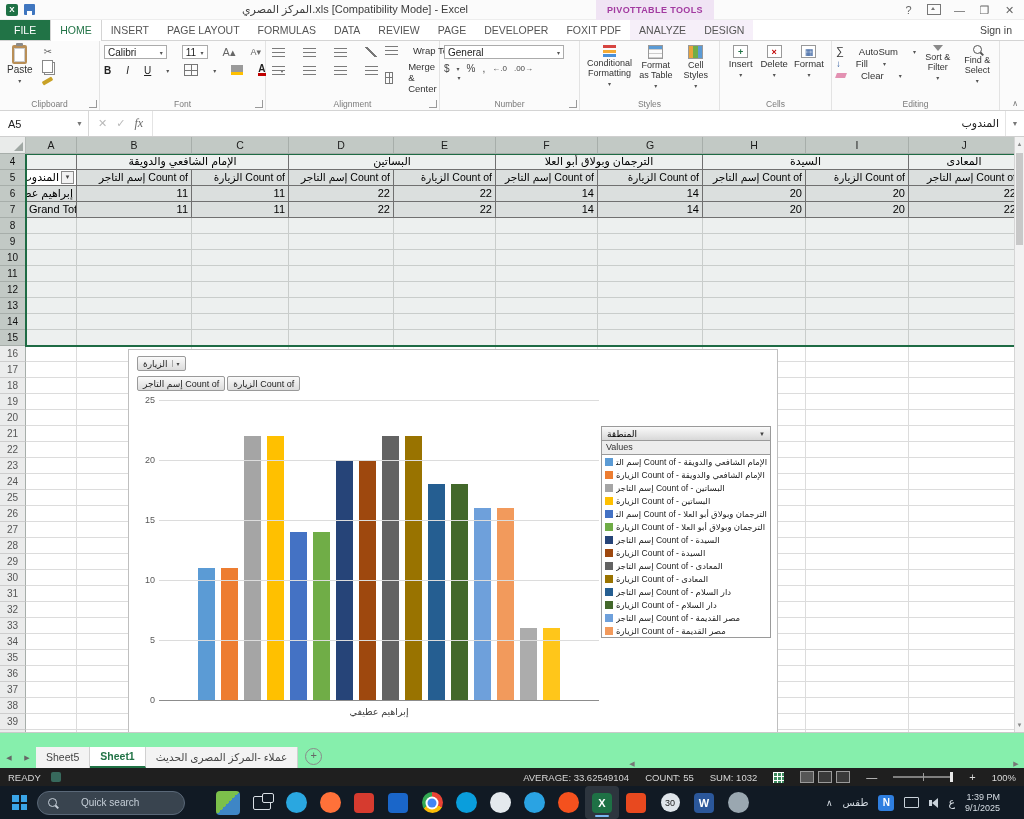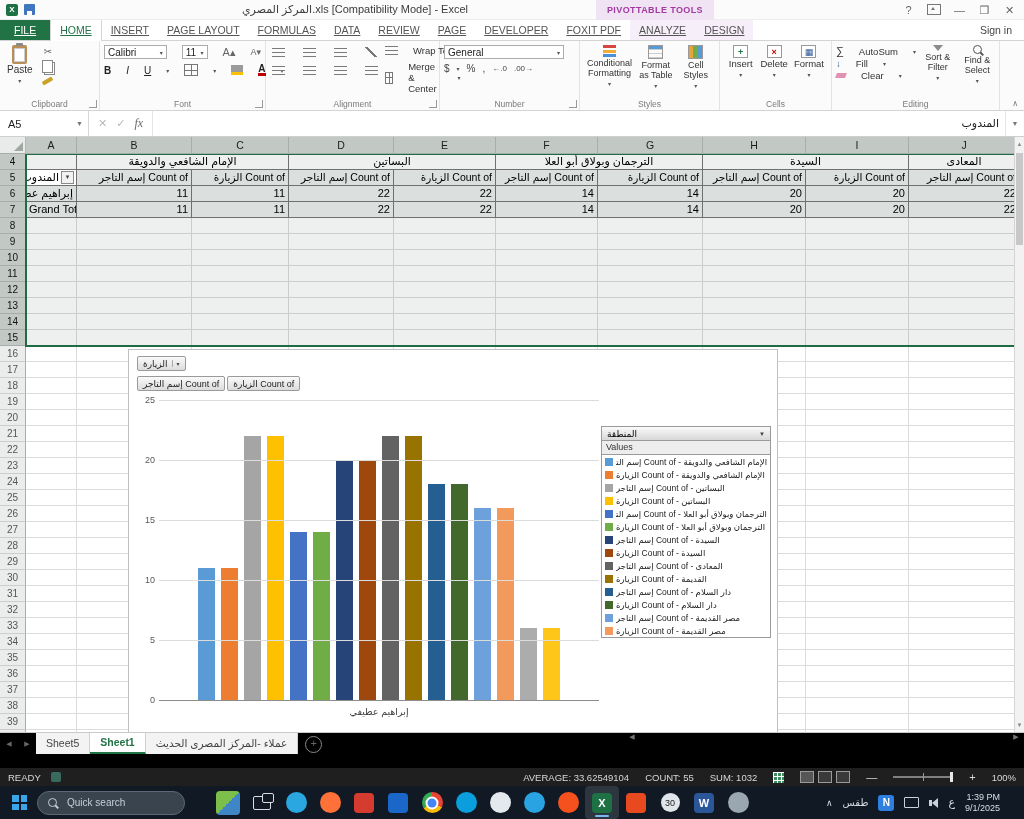--- a/index.html
+++ b/index.html
@@ -11,21 +11,21 @@
   .appicon{width:12px;height:12px;background:#1E7145;border-radius:2px;color:#fff;font-size:8px;line-height:12px;text-align:center;font-weight:bold;}
   .saveicon{width:11px;height:11px;background:#3F76BF;background:linear-gradient(#fff 0 0) bottom/5px 4px no-repeat,#3F76BF;border-radius:1px;}
   .tb-title{position:absolute;left:120px;width:470px;text-align:center;white-space:nowrap;overflow:hidden;color:#3c3c3c;}
   .ctxlabel{position:absolute;left:596px;top:0;width:118px;height:20px;background:#F0E4F4;color:#A23AA0;font-size:9px;font-weight:bold;letter-spacing:.4px;display:flex;align-items:center;justify-content:center;}
   .wbtns{margin-left:auto;display:flex;align-items:center;padding-right:2px;color:#666;}
   .wb{width:25px;text-align:center;font-size:11px;line-height:20px;}
   .rdo{width:12px;height:9px;border:1px solid #777;position:relative;margin:0 6px;}
   .rdo::after{content:"";position:absolute;left:3px;top:2px;border-left:2px solid transparent;border-right:2px solid transparent;border-bottom:3px solid #777;}
   
   .tabrow{height:21px;flex:none;background:#fff;display:flex;align-items:stretch;font-size:10.5px;border-bottom:1px solid #D4D4D4;box-sizing:border-box;position:relative;}
-  .rtab{padding:0 9px;line-height:20px;color:#555;white-space:nowrap;text-decoration:underline;}
+  .rtab{padding:0 9px;line-height:20px;color:#555;white-space:nowrap;}
   .t-file{background:#217346;color:#fff;padding:0 14px;}
   .t-active{color:#217346;border-left:1px solid #D4D4D4;border-right:1px solid #D4D4D4;margin-bottom:-1px;background:#fff;}
   .t-ctx{background:#F6EFF9;}
   .signin{margin-left:auto;padding:0 12px;line-height:20px;color:#444;}
   
   .ribbon{height:70px;flex:none;background:#FBFBFB;border-bottom:1px solid #D4D4D4;box-sizing:border-box;display:flex;position:relative;font-size:10px;color:#333;}
   .rgroup{position:relative;border-right:1px solid #E3E3E3;box-sizing:border-box;padding:3px 4px 13px 4px;flex:none;}
   .glabel{position:absolute;bottom:1px;left:0;right:0;text-align:center;font-size:8.5px;color:#7A7A7A;}
   .dlg{position:absolute;right:2px;bottom:2px;width:7px;height:7px;border-right:1px solid #999;border-bottom:1px solid #999;}
   .mini-arr{font-size:6px;color:#555;}
@@ -99,21 +99,21 @@
   .xcat{position:absolute;left:30px;top:356px;width:440px;text-align:center;font-size:9.5px;color:#404040;}
   .legendbox{position:absolute;left:472px;top:76px;width:170px;font-size:9px;}
   .lg-field{height:15px;display:flex;align-items:center;justify-content:space-between;padding:0 5px;background:linear-gradient(#FAFAFA,#D8D8D8);border:1px solid #9a9a9a;box-sizing:border-box;}
   .lg-field .arr{font-size:6px;color:#444;}
   .lg-values{height:14px;line-height:13px;padding:0 4px;background:#EDEDED;border:1px solid #9a9a9a;border-top:none;box-sizing:border-box;color:#333;}
   .lg-list{background:#fff;border:1px solid #9a9a9a;border-top:none;box-sizing:border-box;}
   .lgr{height:13px;display:flex;align-items:center;gap:3px;padding:0 3px;overflow:hidden;}
   .sw{width:8px;height:8px;flex:none;}
   .lgl{font-size:8.5px;color:#222;white-space:nowrap;overflow:hidden;direction:rtl;text-align:left;flex:1;}
   
-  .sheetbar{height:36px;flex:none;background:#000000;border-top:1px solid #CACACA;display:flex;align-items:flex-start;box-sizing:border-box;}
+  .sheetbar{height:36px;flex:none;background:#86efac;border-top:1px solid #CACACA;display:flex;align-items:flex-end;box-sizing:border-box;}
   .snav{width:18px;text-align:center;color:#666;font-size:7px;line-height:21px;}
   .stab{padding:0 10px;line-height:21px;font-size:10.5px;color:#444;border-right:1px solid #D0D0D0;background:#F3F3F3;white-space:nowrap;}
   .stab.active{background:#fff;color:#217346;font-weight:bold;border-bottom:2px solid #217346;line-height:19px;box-sizing:border-box;}
   .newsheet{width:15px;height:15px;border-radius:50%;border:1px solid #8a8a8a;color:#666;font-size:11px;line-height:13px;text-align:center;margin:3px 7px;}
   .hscroll{margin-left:auto;display:flex;align-items:center;width:400px;}
   .hs-arr{width:16px;text-align:center;color:#777;font-size:7px;}
   .htrack{flex:1;height:100%;position:relative;background:#F3F3F3;border-left:1px solid #DDD;border-right:1px solid #DDD;}
   .hthumb{position:absolute;left:6px;top:4px;bottom:4px;width:90px;background:#C9C9C9;}
   
   .statusbar{height:18px;flex:none;background:#1F1F1F;color:#D8D8D8;display:flex;align-items:center;font-size:9.5px;padding:0 8px;box-sizing:border-box;gap:10px;}
@@ -124,21 +124,21 @@
   .vicon.v1{background:#565656;}
   .ztrack{width:60px;height:2px;background:#7F7F7F;position:relative;}
   .znotch{position:absolute;left:50%;top:-3px;width:1px;height:8px;background:#9a9a9a;}
   .zthumb{position:absolute;right:0;top:-4px;width:3px;height:10px;background:#E8E8E8;}
   .zbtn{color:#D8D8D8;font-size:11px;line-height:10px;}
   
   .taskbar{height:33px;flex:none;background:#111A24;display:flex;align-items:center;box-sizing:border-box;color:#D7DEE5;}
   .winlogo{width:15px;height:15px;background:#3AA5E8;position:relative;margin-left:12px;flex:none;}
   .winlogo::before{content:"";position:absolute;left:0;right:0;top:6.5px;height:2px;background:#111A24;}
   .winlogo::after{content:"";position:absolute;top:0;bottom:0;left:6.5px;width:2px;background:#111A24;}
-  .search{margin-left:10px;width:148px;height:24px;border-radius:12px;background:#39444F;border:1px solid #5A6878;display:flex;align-items:center;gap:10px;padding:0 10px;color:#C6CFD8;font-size:10px;box-sizing:border-box;flex:none;}
+  .search{margin-left:10px;width:148px;height:24px;border-radius:12px;background:#39444F;border:1px solid #5A6878;display:flex;align-items:center;gap:24px;padding:0 10px;color:#C6CFD8;font-size:10px;box-sizing:border-box;flex:none;}
   .smag{width:7px;height:7px;border:1.5px solid #C6CFD8;border-radius:50%;position:relative;flex:none;}
   .smag::after{content:"";position:absolute;width:4px;height:1.5px;background:#C6CFD8;transform:rotate(45deg);right:-3px;bottom:-1px;}
   .apps{display:flex;margin-left:26px;}
   .slot{width:34px;height:33px;display:flex;align-items:center;justify-content:center;position:relative;flex:none;}
   .slot.active{background:rgba(255,255,255,.12);border-radius:4px;}
   .slot.active::after{content:"";position:absolute;bottom:2px;left:50%;transform:translateX(-50%);width:14px;height:2px;border-radius:1px;background:#79B8F3;}
   .tb-c{width:21px;height:21px;border-radius:50%;}
   .tb-s{width:20px;height:20px;border-radius:4px;display:flex;align-items:center;justify-content:center;color:#fff;font-weight:bold;font-size:11px;}
   .tb-thumb{width:24px;height:24px;border-radius:4px;background:linear-gradient(135deg,#7CC04B 0 50%,#3E86C6 50% 100%);}
   .tb-tv{width:16px;height:12px;border:1.5px solid #D8DEE4;border-radius:2px;position:relative;}
@@ -983,21 +983,21 @@
             <div class="lgr">
               <span class="sw" style="background: rgb(158, 72, 14);"></span>
               <span class="lgl">السيدة - Count of الزيارة</span>
             </div>
             <div class="lgr">
               <span class="sw" style="background: rgb(99, 99, 99);"></span>
               <span class="lgl">المعادى - Count of إسم التاجر</span>
             </div>
             <div class="lgr">
               <span class="sw" style="background: rgb(153, 115, 0);"></span>
-              <span class="lgl">القديمة - Count of الزيارة</span>
+              <span class="lgl">المعادى - Count of الزيارة</span>
             </div>
             <div class="lgr">
               <span class="sw" style="background: rgb(37, 94, 145);"></span>
               <span class="lgl">دار السلام - Count of إسم التاجر</span>
             </div>
             <div class="lgr">
               <span class="sw" style="background: rgb(67, 104, 43);"></span>
               <span class="lgl">دار السلام - Count of الزيارة</span>
             </div>
             <div class="lgr">

